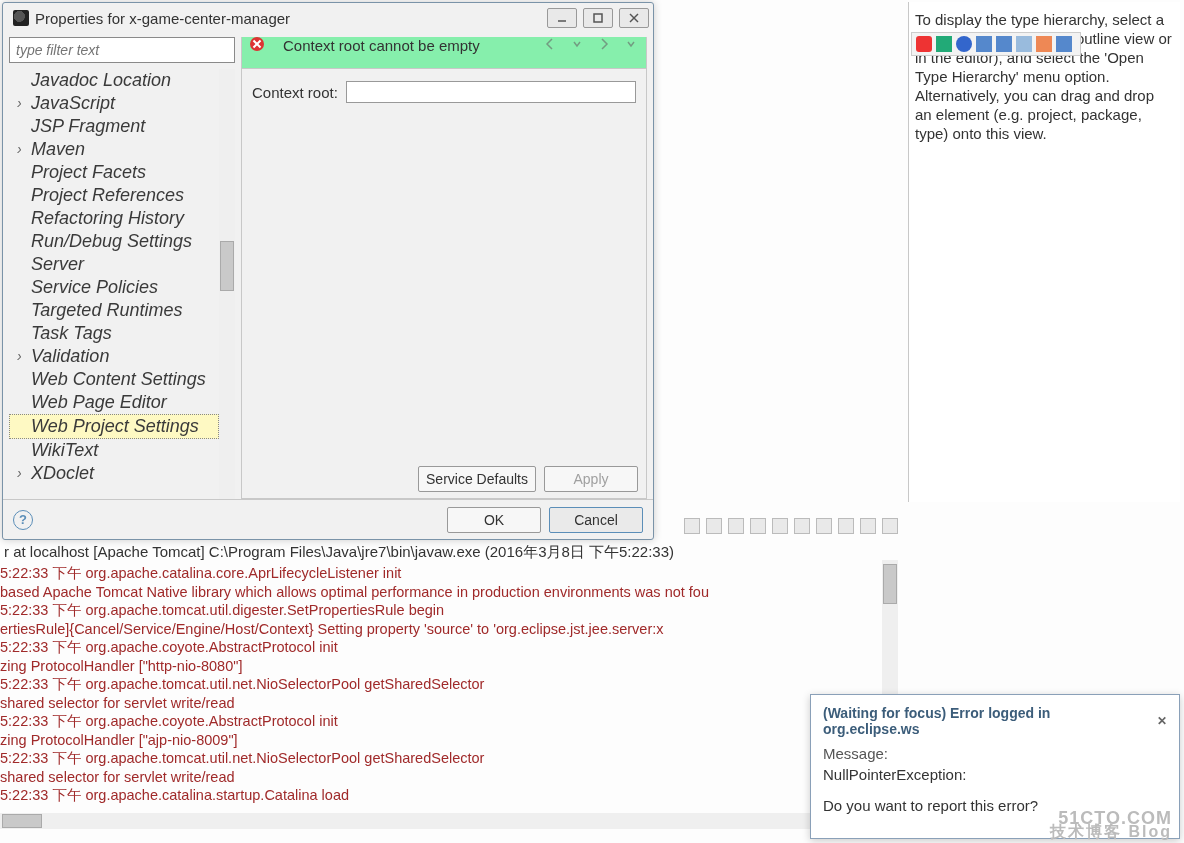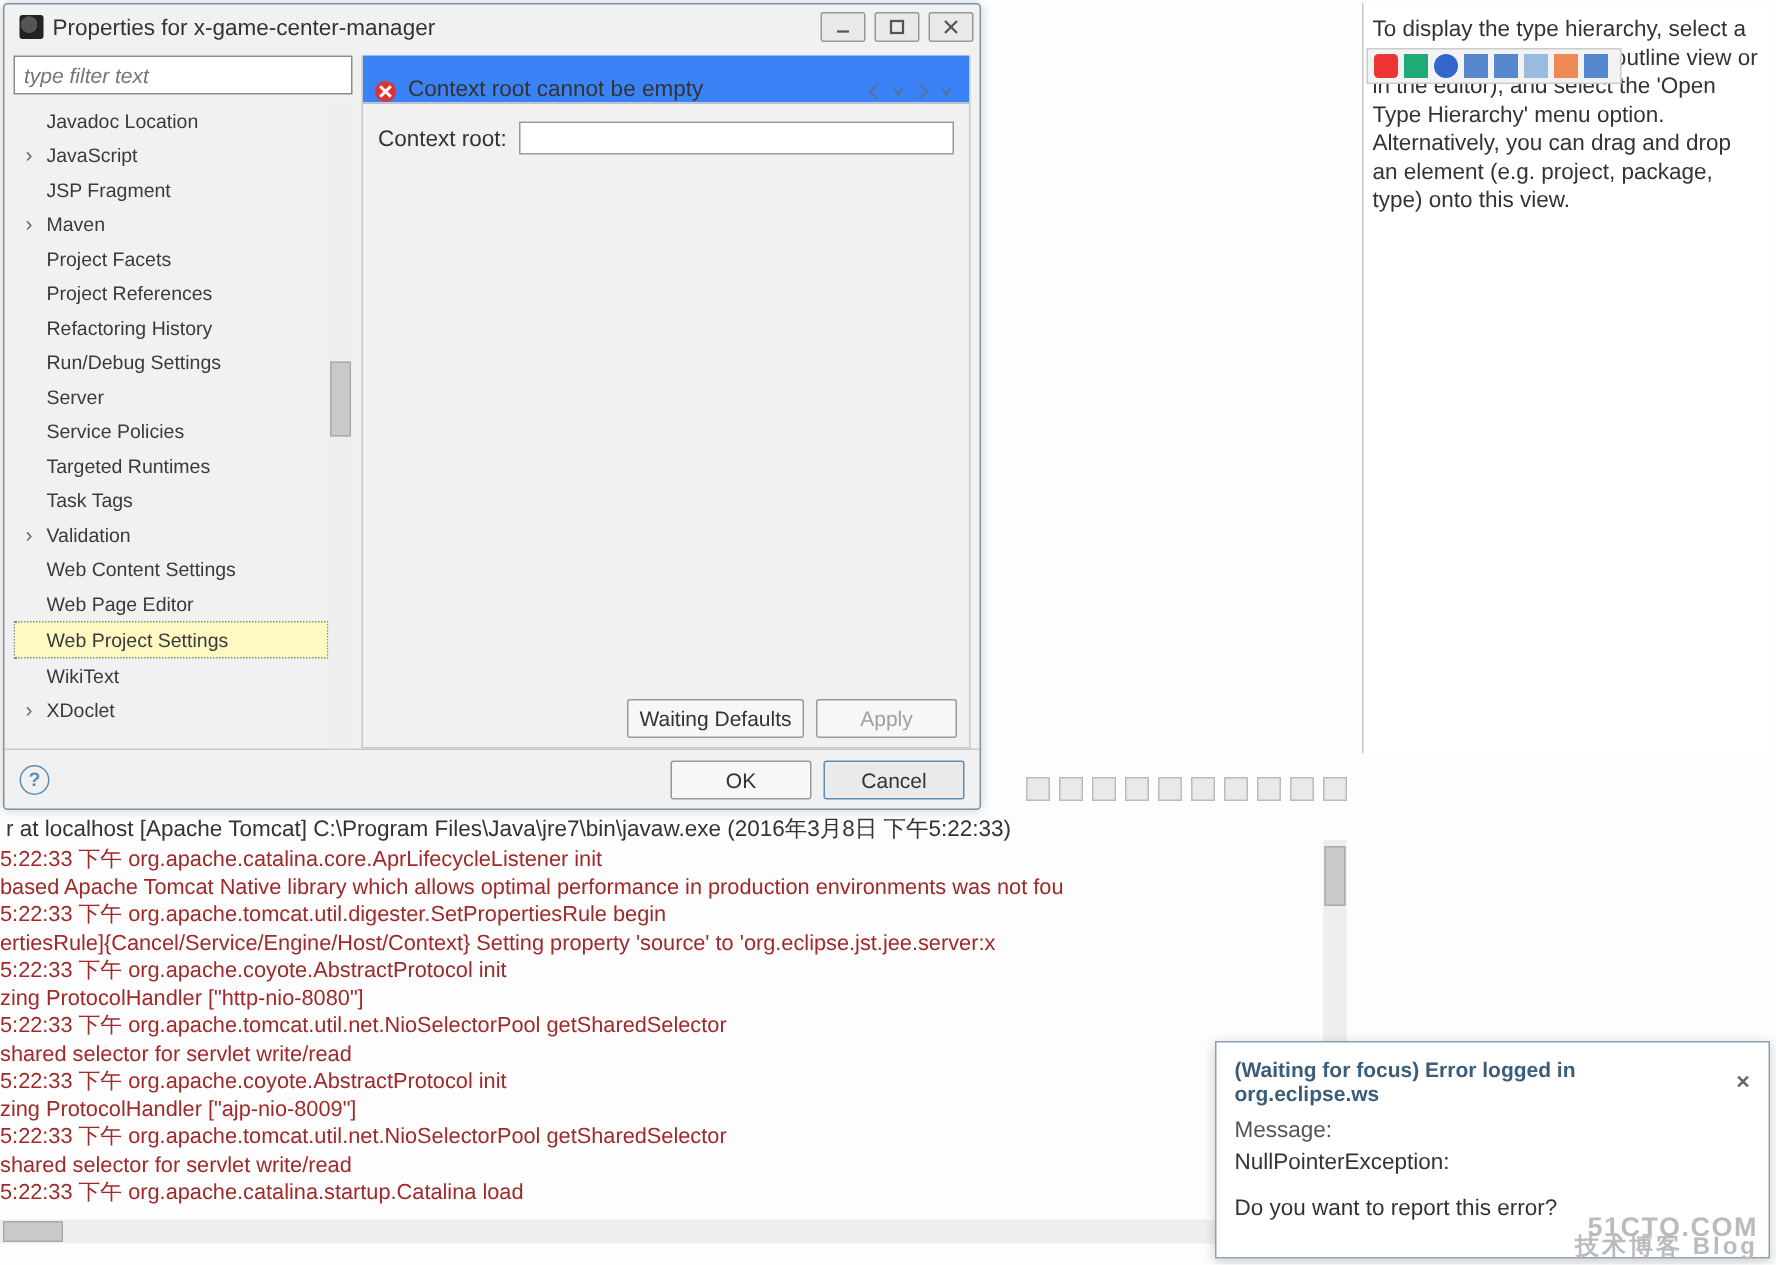--- a/index.html
+++ b/index.html
@@ -10,27 +10,27 @@
   .titlebar .ico { width: 16px; height: 16px; margin: 0 6px; border-radius: 2px; background: radial-gradient(circle at 40% 40%, #555 0 40%, #222 41% 100%); }
   .titlebar .title { flex: 1; font-size: 15px; color: #333; }
   .winbtns { display: flex; gap: 6px; }
   .winbtn { width: 30px; height: 20px; border: 1px solid #999; border-radius: 2px; background: #e9e9e9; display: flex; align-items: center; justify-content: center; font-size: 11px; }
   .winbtn svg { width: 12px; height: 12px; stroke: #555; stroke-width: 1.5; fill: none; }
   .dlg-body { flex: 1; display: flex; padding: 4px 6px 0 6px; gap: 6px; overflow: hidden; }
   .left-pane { width: 226px; display: flex; flex-direction: column; }
   .filter { width: 100%; height: 26px; border: 1px solid #8a8a8a; padding: 2px 6px; font-style: italic; color: #888; font-size: 14px; background: #fff; }
   .treewrap { flex: 1; margin-top: 6px; position: relative; border-right: 0; overflow: hidden; }
   .tree { position: absolute; left: 0; top: 0; right: 16px; bottom: 0; overflow: hidden; }
-  .tree-item { font-size: 13px; padding: 1px 4px 1px 22px; color: #3a3a3a; position: relative; line-height: 21px; cursor: default; }
+  .tree-item { font-size: 18px; padding: 1px 4px 1px 22px; color: #3a3a3a; position: relative; line-height: 21px; cursor: default; font-style: italic; }
   .tree-item.exp::before { content: "›"; position: absolute; left: 8px; top: 1px; color: #666; font-size: 14px; }
   .tree-item.sel { background: #fef9c3; border: 1px dotted #888; padding-left: 21px; }
   .vscroll { position: absolute; right: 0; top: 0; bottom: 0; width: 16px; background: #efefef; }
   .vscroll .thumb { position: absolute; left: 1px; right: 1px; top: 40%; height: 50px; background: #c9c9c9; border: 1px solid #aaa; }
   .right-pane { flex: 1; display: flex; flex-direction: column; border: 1px solid #c8c8c8; border-top: 0; background: #f1f1f1; }
-  .msgbar { height: 32px; border-bottom: 1px solid #c8c8c8; display: flex; align-items: flex-end; padding: 0 8px; background: #3b82f6; }
+  .msgbar { height: 32px; border-bottom: 1px solid #c8c8c8; display: flex; align-items: flex-start; padding: 0 8px; background: #86efac; gap: 11px; }
   .err-ico { width: 14px; height: 14px; border-radius: 50%; background: #d33; position: relative; margin-right: 8px; }
   .err-ico::before, .err-ico::after { content: ""; position: absolute; left: 6px; top: 2px; width: 2px; height: 10px; background: #fff; transform: rotate(45deg); }
   .err-ico::after { transform: rotate(-45deg); }
   .msgbar .msg { flex: 1; font-size: 15px; color: #333; }
   .navico { width: 14px; height: 14px; margin-left: 2px; opacity: .6; }
   .navico svg { width: 14px; height: 14px; fill: none; stroke: #666; stroke-width: 1.5; }
   .formrow { display: flex; align-items: center; padding: 12px 10px; gap: 8px; }
   .formrow label { font-size: 15px; color: #333; }
   .formrow input { flex: 1; height: 22px; border: 1px solid #999; background: #fff; padding: 0 4px; }
   .spacer { flex: 1; }
@@ -137,21 +137,21 @@
         <span class="navico"><svg viewBox="0 0 14 14">
               <path d="M4 5 L7 9 L10 5"></path>
             </svg></span>
       </div>
       <div class="formrow">
         <label>Context root:</label>
         <input value="" style="">
       </div>
       <div class="spacer"></div>
       <div class="inner-btnrow">
-        <button class="btn wide">Waiting Defaults</button>
+        <button class="btn wide">Service Defaults</button>
         <button class="btn disabled">Apply</button>
       </div>
     </div>
   </div>
   <div class="dlg-footer">
     <span class="help-ico">?</span>
     <button class="btn">OK</button>
     <button class="btn" style="background:#eaeaea;border-color:#5b8eb8">Cancel</button>
   </div>
 </div>

